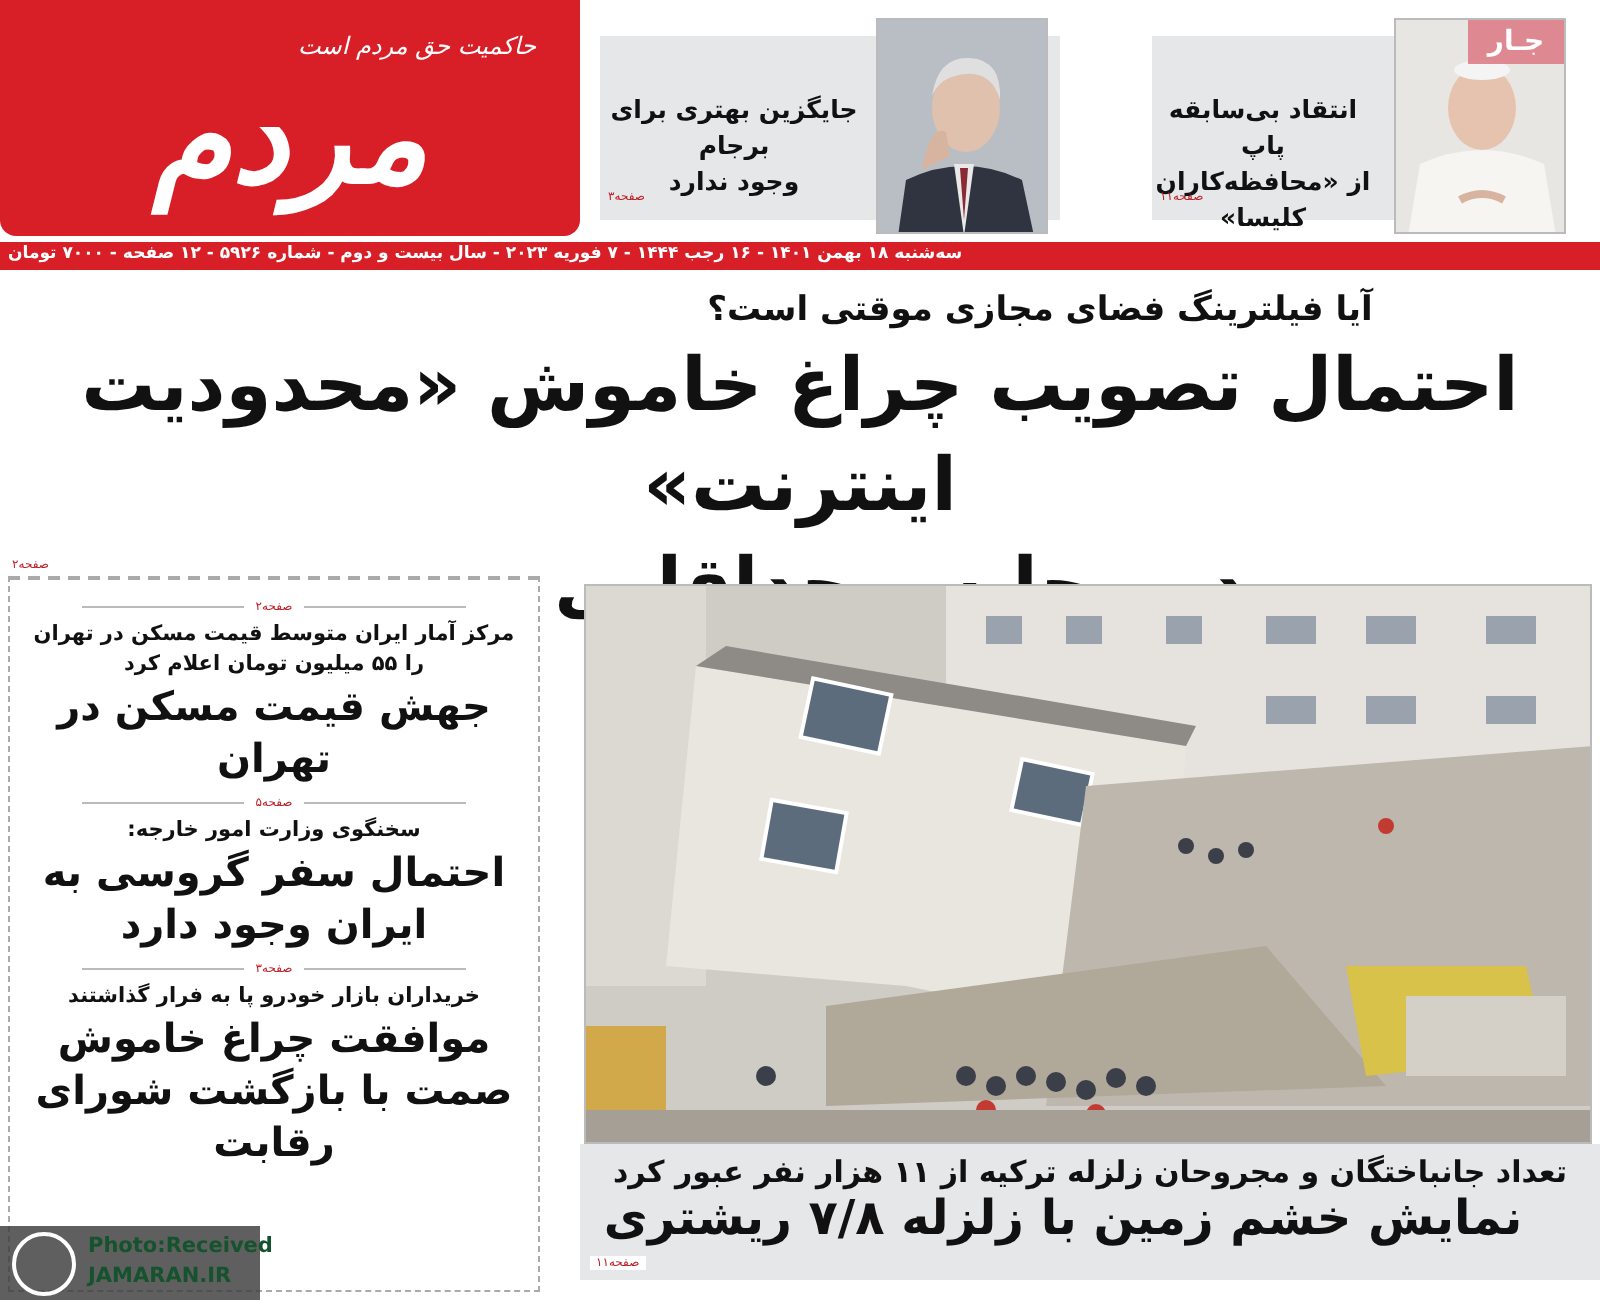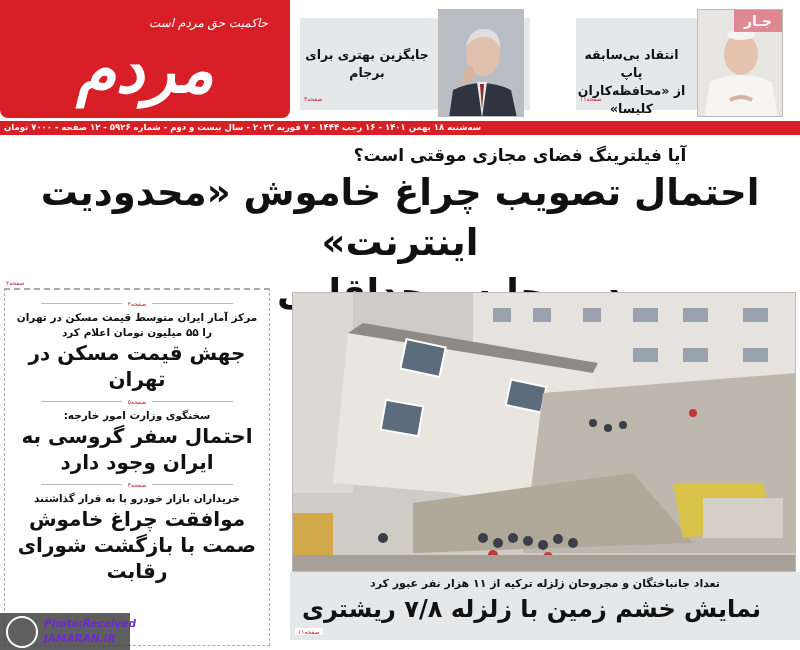--- a/index.html
+++ b/index.html
@@ -36,26 +36,26 @@
   .pgtop { position: absolute; left: 6px; top: 279px; font-size: 6px; color: #c0202a; }
   .story-kicker { font-size: 10.5px; font-weight: bold; line-height: 15px; margin-top: 3px; }
   .story-title { font-size: 20px; font-weight: bold; line-height: 26px; }
   .sep { display: flex; align-items: center; justify-content: center; gap: 6px; margin: 6px 30px 3px; }
   .sep i { flex: 1; height: 1px; background: #bbb; }
   .sep b { font-size: 6px; color: #c0202a; font-weight: normal; }
 
   
   .photo-main { position: absolute; left: 292px; top: 292px; width: 504px; height: 280px; overflow: hidden; background: #d9d6d0; border: 1px solid #bbb; }
   .caption-bg { position: absolute; left: 290px; top: 572px; width: 510px; height: 68px; background: #e6e7e9; }
-  .cap-kicker { position: absolute; left: 290px; width: 510px; top: 577px; text-align: center; direction: rtl; font-size: 11px; font-weight: bold; }
+  .cap-kicker { position: absolute; left: 290px; width: 510px; top: 577px; text-align: center; direction: rtl; font-size: 15px; font-weight: bold; }
   .cap-title { position: absolute; left: 290px; width: 483px; top: 595px; text-align: center; direction: rtl; font-size: 24px; font-weight: 900; }
   .cap-pg { position: absolute; left: 295px; top: 628px; font-size: 6px; color: #c0202a; background: #fff; padding: 0 3px; }
 
   
-  .watermark { position: absolute; left: 0; top: 613px; width: 130px; height: 37px; background: rgba(60,60,60,.82); color: #6d28d9; font-style: italic; }
+  .watermark { position: absolute; left: 0; top: 613px; width: 130px; height: 37px; background: rgba(60,60,60,.82); color: #14532d; }
   .watermark .circ { position: absolute; left: 6px; top: 3px; width: 32px; height: 32px; border-radius: 50%; border: 2px solid #fff; }
   .watermark .t1 { position: absolute; left: 44px; top: 4px; font-size: 10.5px; font-weight: bold; }
   .watermark .t2 { position: absolute; left: 44px; top: 19px; font-size: 10.5px; font-weight: bold; }
 </style>
 </head>
 <body>
 
 <div class="masthead">
   <div class="tagline">حاکمیت حق مردم است</div>
   <div class="logo">مردم سالاری</div>
@@ -68,20 +68,21 @@
       <path d="M10 108 L14 80 Q43 66 72 80 L78 108 Z" fill="#2f3440"></path>
       <path d="M38 72 L43 108 L48 72 Z" fill="#e9e9e9"></path>
       <path d="M41 74 L43 100 L45 74 Z" fill="#8a2a33"></path>
       <ellipse cx="44" cy="44" rx="17" ry="22" fill="#e0c1ad"></ellipse>
       <path d="M27 38 Q30 18 46 19 Q62 20 61 40 Q57 26 44 27 Q31 28 27 38Z" fill="#dfdfdf"></path>
       <path d="M22 75 Q26 52 34 56 L36 68 Z" fill="#d6b49f"></path>
     </svg>
   </div>
   <div class="text">
     <div>جایگزین بهتری برای برجام</div>
+    <div>وجود ندارد</div>
   </div>
   <div class="pg">صفحه۳</div>
 </div>
 
 <div class="teaser" id="teaser2">
   <div class="photo" style="right:0px;">
     <svg width="86" height="108" viewBox="0 0 86 108">
       <rect width="86" height="108" fill="#e8e6e2"></rect>
       <path d="M6 108 L12 72 Q43 58 74 72 L80 108 Z" fill="#f6f5f2"></path>
       <ellipse cx="43" cy="44" rx="17" ry="21" fill="#e6c3ae"></ellipse>

